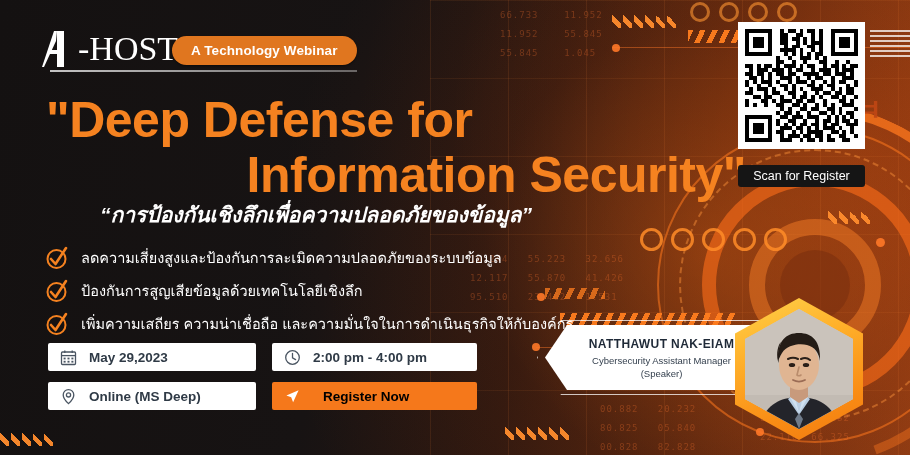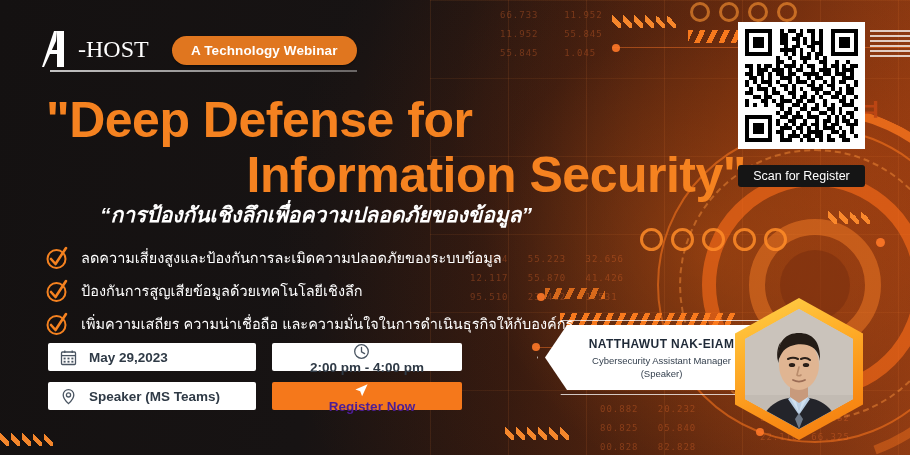--- a/index.html
+++ b/index.html
@@ -111,21 +111,21 @@
   
   .logo {
     position:absolute; left:42px; top:28px; height:42px;
     display:flex; align-items:center;
   }
   .logo-mark {
     position:relative; width:34px; height:40px; margin-right:2px;
   }
   .logo-text {
     color:#ffffff; font-family:"Liberation Serif", serif;
-    font-size:24px; letter-spacing:0px; font-weight:400;
+    font-size:34px; letter-spacing:0px; font-weight:400;
     line-height:40px;
   }
 
   .pill {
     position:absolute; left:172px; top:36px;
     height:29px; padding:0 19px;
     background:#e0761f; border-radius:16px;
     display:flex; align-items:center; justify-content:center;
     color:#ffffff; font-size:13.5px; font-weight:bold;
     letter-spacing:.1px;
@@ -159,24 +159,24 @@
 
   
   .infos { position:absolute; left:48px; top:343px; }
   .irow { display:flex; gap:16px; margin-bottom:11px; }
   .ibox {
     height:28px; background:#ffffff; border-radius:2px;
     display:flex; align-items:center; padding:0 12px;
     color:#2f3a46; font-size:13.5px; font-weight:bold;
   }
   .ibox.w1 { width:208px; }
-  .ibox.w2 { width:190px;flex-direction:column; }
+  .ibox.w2 { width:205px; }
   .ibox .ic { width:17px; height:17px; margin-right:12px; flex:0 0 17px; display:block; }
   .ibox.cta {
-    background:#f5781b; color:#4c1d95;
+    background:#f5781b; color:#000000;
   }
   .ibox.cta .lbl { margin-left:10px; }
 
   
   .qr-wrap { position:absolute; left:738px; top:22px; }
   .qr {
     width:127px; height:127px; background:#ffffff; padding:7px;
   }
   .qr svg { display:block; }
   .qr-cap {
@@ -391,21 +391,21 @@
       </div>
     </div>
     <div class="irow">
       <div class="ibox w1">
         <span class="ic">
           <svg width="17" height="17" viewBox="0 0 17 17" aria-hidden="true">
             <path d="M8.5 1.6 C5.5 1.6 3.2 4 3.2 6.9 C3.2 10.6 8.5 15.6 8.5 15.6 C8.5 15.6 13.8 10.6 13.8 6.9 C13.8 4 11.5 1.6 8.5 1.6 Z" fill="none" stroke="#4a5562" stroke-width="1.3"></path>
             <circle cx="8.5" cy="6.9" r="2.1" fill="none" stroke="#4a5562" stroke-width="1.3"></circle>
           </svg>
         </span>
-        <span>Speaker (MS Teams)</span>
+        <span>Online (MS Deep)</span>
       </div>
       <div class="ibox w2 cta">
         <span class="ic">
           <svg width="17" height="17" viewBox="0 0 17 17" aria-hidden="true">
             <path d="M14.6 2.2 L2.4 7.4 L7.2 9.3 L9.1 14.3 Z" fill="#ffffff"></path>
           </svg>
         </span>
         <span class="lbl">Register Now</span>
       </div>
     </div>

